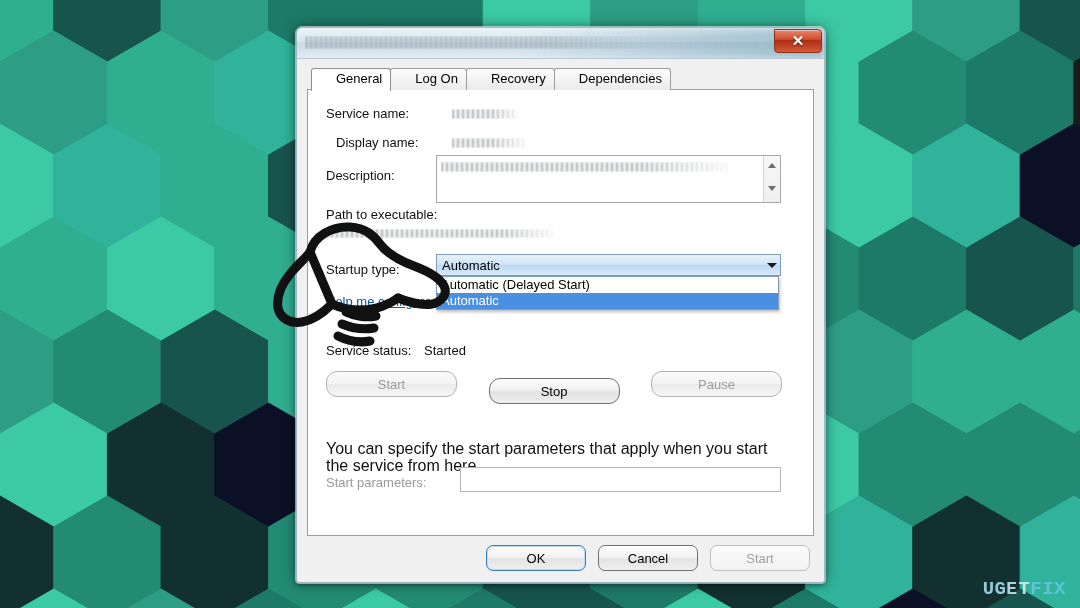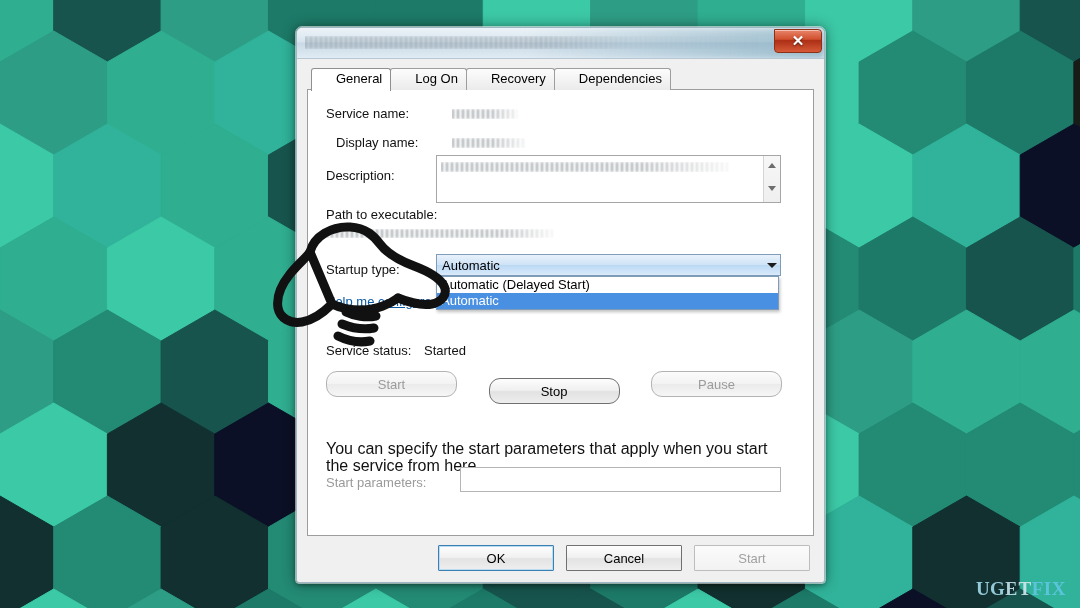--- a/index.html
+++ b/index.html
@@ -303,25 +303,25 @@
   }
 
   
   #bottom-bar {
     position: absolute;
     right: 14px; bottom: 13px;
     display: flex;
     gap: 12px;
   }
   .dlgbtn {
-    width: 116px; height: 26px;
+    width: 100px; height: 26px;
     font-size: 13px;
     font-family: "Liberation Sans", sans-serif;
     border: 1px solid #707070;
-    border-radius: 1px;
+    border-radius: 7px;
     background: linear-gradient(to bottom, #fdfdfd 0%, #f1f1f1 47%, #e3e3e3 53%, #efefef 100%);
     color: #000;
     cursor: pointer;
   }
   .dlgbtn.focused {
     border: 1px solid #3c7fb1;
     box-shadow: 0 0 0 1px #b9dcf3 inset;
   }
   .dlgbtn.disabled {
     border-color: #bdbdbd;
@@ -340,21 +340,21 @@
   }
 
   
   #watermark {
     position: absolute;
     right: 14px; bottom: 8px;
     font-size: 19px;
     font-weight: bold;
     letter-spacing: 0.5px;
     z-index: 12;
-    font-family: Liberation Serif, serif;
+    font-family: Liberation Mono, monospace;
     opacity: 0.92;
   }
   .wm-a { color: #9fd7e8; }
   .wm-b { color: #cfe6ec; }
   .wm-c { color: #5fc6e0; }
   .wm-e { display: inline-block; transform: scaleX(0.95); color: #bfe0ea; }
 </style>
 </head>
 <body>
 

